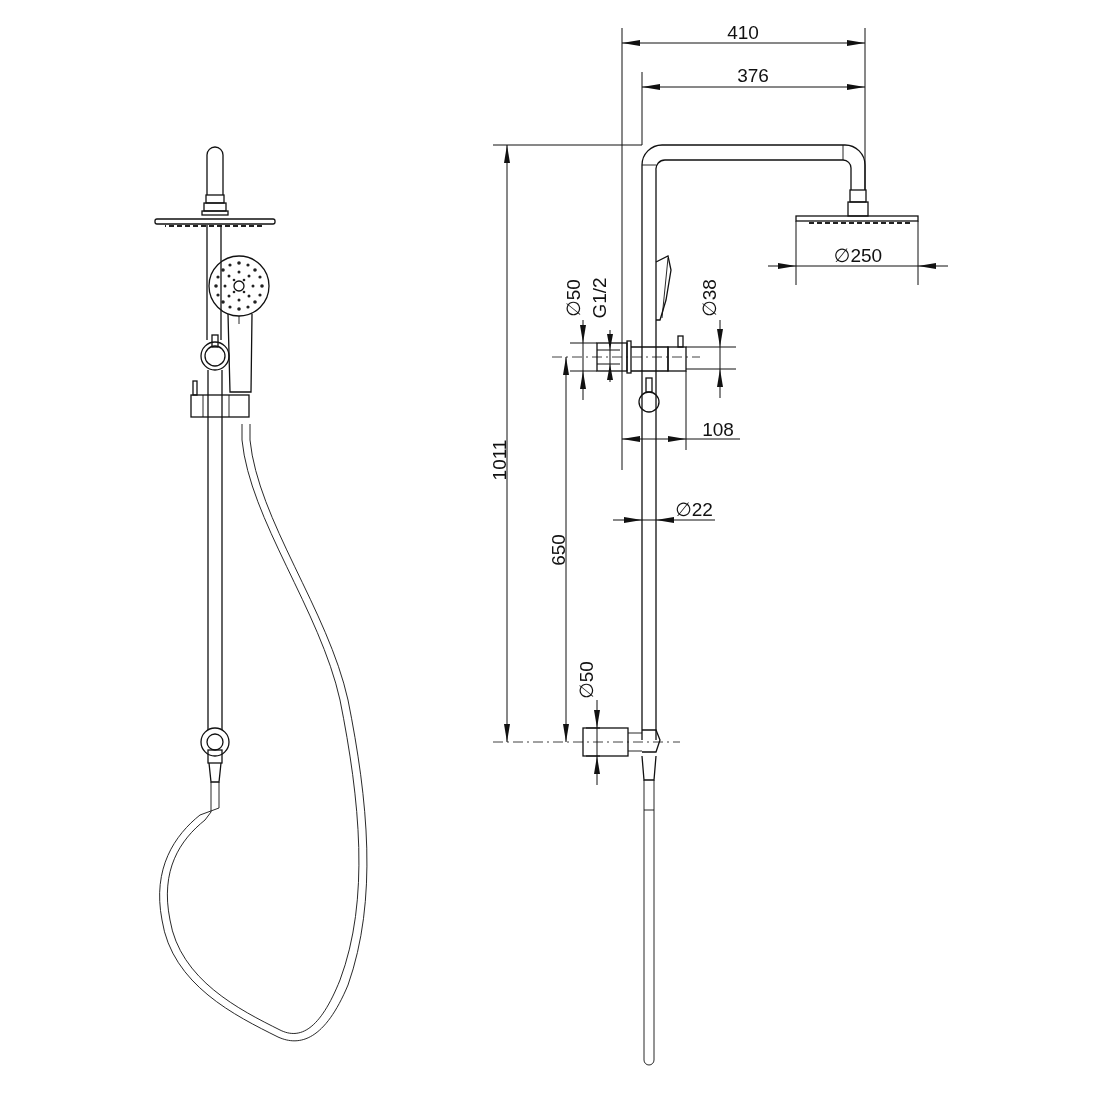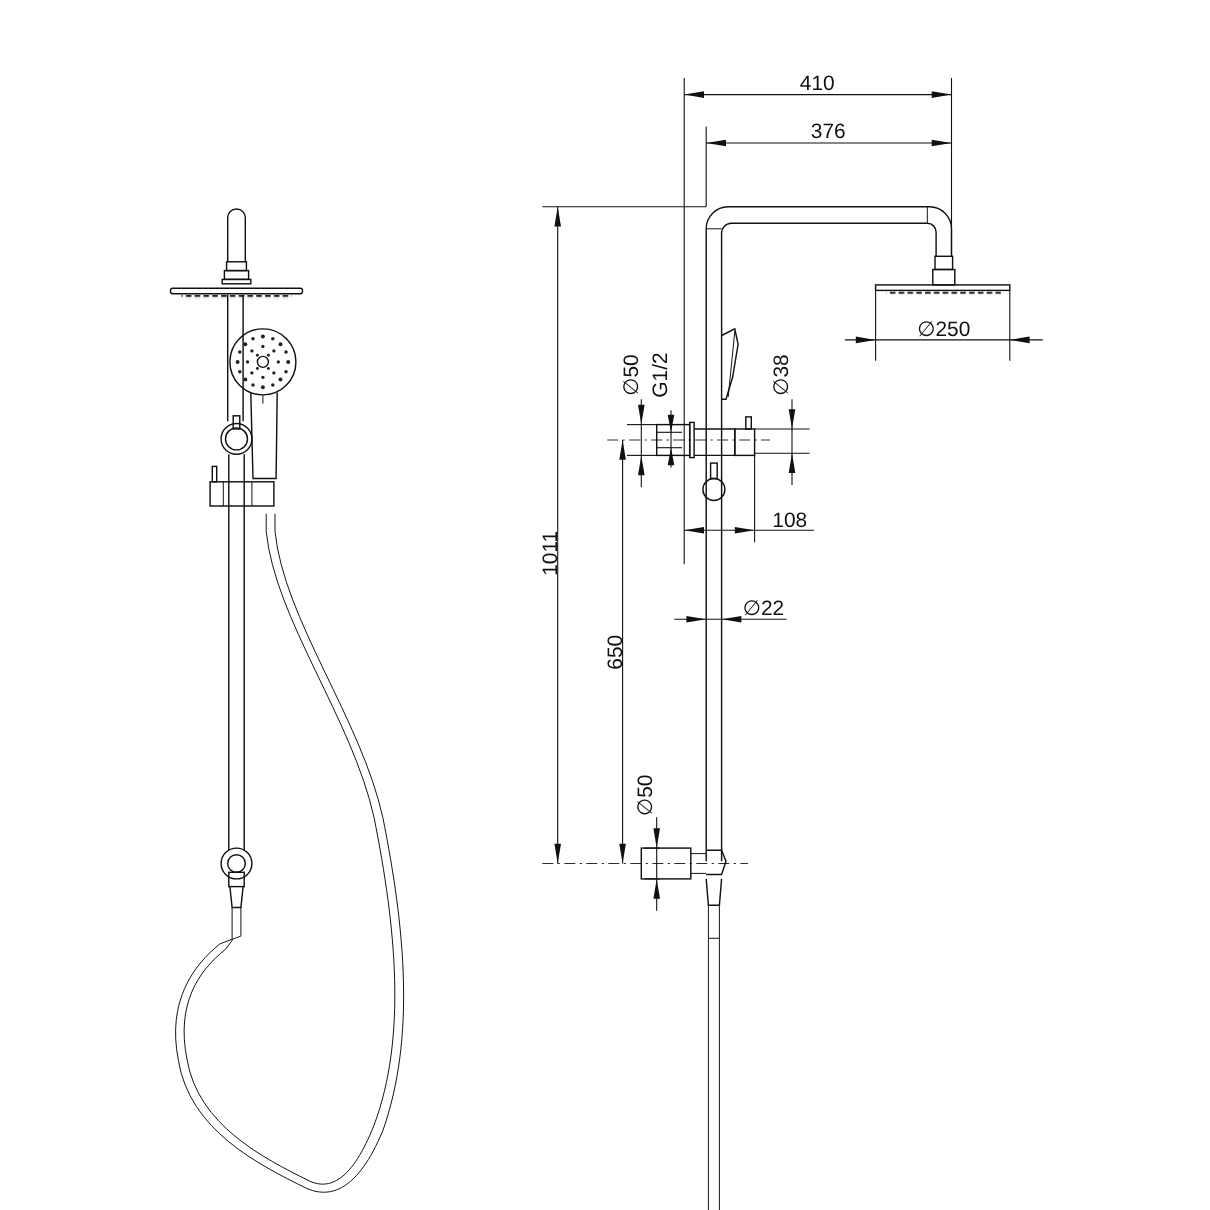--- a/index.html
+++ b/index.html
@@ -1,17 +1,17 @@
 <!DOCTYPE html>
 <html><head>
 <meta charset="utf-8">
 <style>
   html, body { margin:0; padding:0; background:#ffffff; }
   body { width:1100px; height:1100px; overflow:hidden; font-family:"Liberation Sans", sans-serif; }
-  #canvas { position:absolute; left:0; top:0; width:1100px; height:1045px;margin-top:43px; }
+  #canvas { position:absolute; left:0; top:0; width:1100px; height:1045px; }
   svg text { font-family:"Liberation Sans", sans-serif; font-size:19px; fill:#111; }
   .ln { stroke:#111; stroke-width:1.3; fill:none; }
   .thin { stroke:#111; stroke-width:0.9; fill:none; }
   .dim { stroke:#111; stroke-width:1; fill:none; }
   .ctr { stroke:#111; stroke-width:0.8; fill:none; stroke-dasharray:10 4 2 4; }
   .arrow { fill:#111; stroke:none; }
   .dot { fill:#222; }
 </style>
 </head>
 <body>

